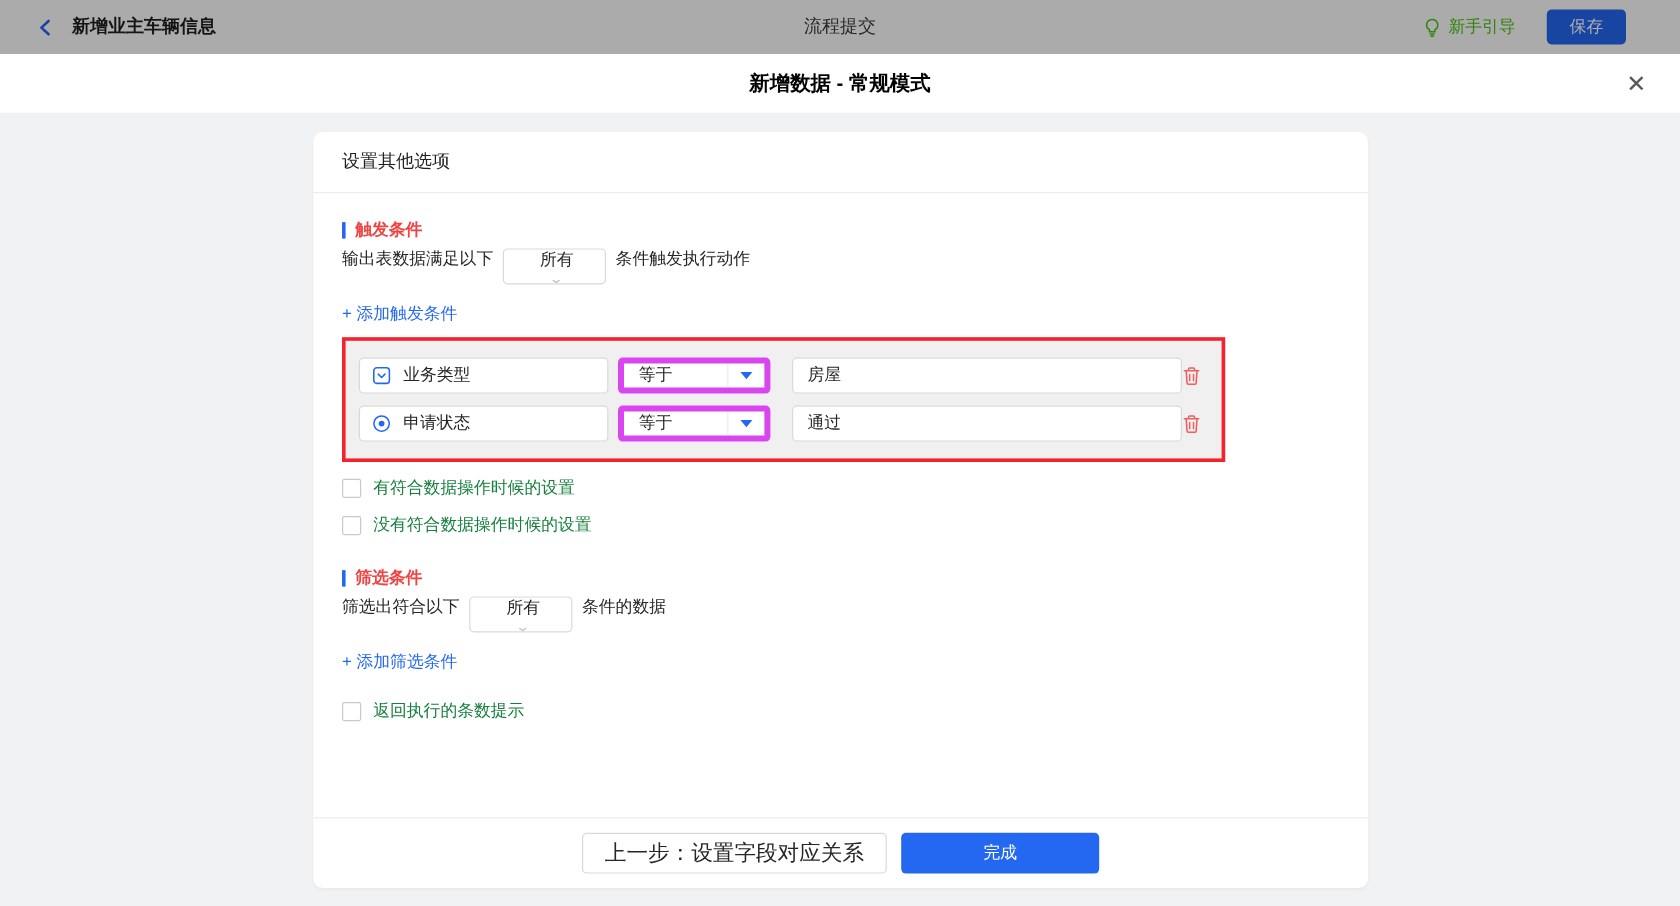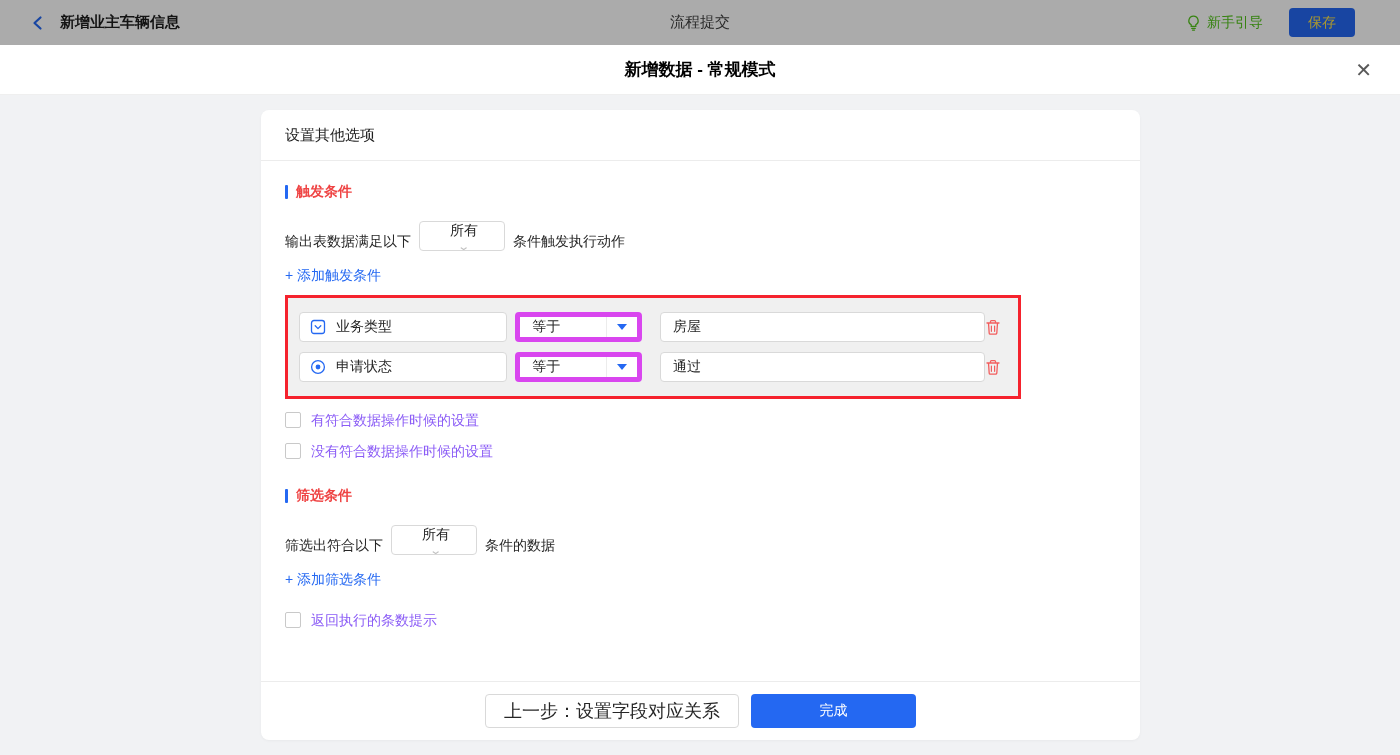--- a/index.html
+++ b/index.html
@@ -6,54 +6,54 @@
   body{font-family:"Liberation Sans", sans-serif; background:#e9eaec;}
   .stage{position:relative;width:1400px;height:755px;background:#f1f2f4;overflow:hidden;font-size:14px;color:#262626;}
 
   
   .topbar{position:absolute;top:0;left:0;width:1400px;height:45px;background:#ffffff;display:flex;align-items:center;box-sizing:border-box;padding:0 45px 0 30px;}
   .topbar-left{display:flex;align-items:center;gap:14px;}
   .topbar-title{font-weight:bold;font-size:15px;color:#1f1f1f;}
   .topbar-center{position:absolute;left:0;right:0;text-align:center;font-size:15px;color:#404040;pointer-events:none;}
   .topbar-right{margin-left:auto;display:flex;align-items:center;gap:26px;position:relative;z-index:1;}
   .guide{display:flex;align-items:center;gap:6px;color:#52c41a;font-size:14px;cursor:pointer;}
-  .save-btn{background:#2468f2;color:#fde047;border:none;border-radius:4px;height:29px;min-width:66px;padding:0 18px;font-size:14px;cursor:pointer;}
+  .save-btn{background:#2468f2;color:#ffffff;border:none;border-radius:4px;height:29px;min-width:66px;padding:0 18px;font-size:14px;cursor:pointer;}
   .topbar-dim{position:absolute;top:0;left:0;width:1400px;height:45px;background:rgba(0,0,0,0.33);z-index:5;}
 
   
   .modal-header{position:absolute;top:45px;left:0;width:1400px;height:50px;background:#fff;border-bottom:1px solid #efefef;box-sizing:border-box;}
   .modal-title{position:absolute;left:0;right:0;top:0;height:50px;line-height:50px;text-align:center;font-size:17px;font-weight:bold;color:#000000;}
   .modal-close{position:absolute;right:24px;top:0;height:50px;display:flex;align-items:center;font-size:20px;color:#595959;cursor:pointer;padding:0 4px;}
 
   
   .card{position:absolute;left:261px;top:110px;width:879px;height:630px;background:#fff;border-radius:8px;box-shadow:0 1px 3px rgba(0,0,0,0.04);box-sizing:border-box;}
   .card-header{height:50px;line-height:50px;padding:0 24px;font-size:15px;color:#1f1f1f;border-bottom:1px solid #ececec;}
   .card-body{padding:22px 24px 0;position:relative;}
 
   .section-title{display:flex;align-items:center;gap:8px;font-weight:bold;font-size:14px;color:#ef4444;}
   .section-bar{width:3px;height:14px;background:#2468f2;border-radius:1px;}
 
-  .sentence{display:flex;align-items:flex-end;gap:8px;margin-top:20px;font-size:14px;color:#262626;}
+  .sentence{display:flex;align-items:flex-start;gap:8px;margin-top:6px;font-size:14px;color:#262626;}
   .mini-select{display:flex;align-items:center;justify-content:space-between;width:86px;height:30px;border:1px solid #d9d9d9;border-radius:4px;background:#fff;box-sizing:border-box;padding:0 8px 0 12px;cursor:pointer;flex-direction:column;}
   .mini-select .chev{color:#bfbfbf;font-size:11px;transform:scaleX(1.4);}
 
   .add-link{display:inline-block;margin:16px 0 10px;color:#2468f2;font-size:14px;cursor:pointer;}
 
   .anno-box{border:3px solid #f5222d;background:#f0f0f0;width:736px;box-sizing:border-box;padding:14px 11px;}
   .cond-row{display:flex;align-items:center;}
   .cond-row + .cond-row{margin-top:10px;}
   .cond-field{display:flex;align-items:center;gap:10px;width:217px;height:30px;border:1px solid #d9d9d9;border-radius:4px;background:#fff;box-sizing:border-box;padding:0 10px;margin-right:8px;cursor:pointer;}
   .cond-op{display:flex;align-items:stretch;width:132px;height:30px;border:5px solid #d946ef;border-radius:4px;background:#fff;box-sizing:border-box;margin-right:18px;cursor:pointer;overflow:hidden;}
   .cond-op .op-text{flex:1;display:flex;align-items:center;padding-left:12px;}
   .cond-op .op-caret{width:30px;display:flex;align-items:center;justify-content:center;border-left:1px solid #ececec;}
   .tri-down{width:0;height:0;border-left:5px solid transparent;border-right:5px solid transparent;border-top:6px solid #2468f2;}
   .cond-value{display:flex;align-items:center;width:339px;height:30px;border:1px solid #d9d9d9;border-radius:4px;background:#fff;box-sizing:border-box;padding:0 12px;cursor:text;}
   .trash{margin-left:auto;margin-right:6px;cursor:pointer;display:flex;align-items:center;}
 
-  .checkbox-row{display:flex;align-items:flex-start;gap:10px;margin-top:13px;color:#8b5cf6;font-size:14px;}
+  .checkbox-row{display:flex;align-items:center;gap:10px;margin-top:13px;color:#15803d;font-size:14px;}
   .checkbox{width:16px;height:16px;border:1px solid #c9c9c9;border-radius:2px;background:#fff;box-sizing:border-box;cursor:pointer;flex:0 0 auto;}
 
   .filter-gap{margin-top:26px;}
 
   .card-footer{position:absolute;left:0;right:0;bottom:0;height:58px;border-top:1px solid #ececec;display:flex;align-items:center;justify-content:center;gap:12px;}
   .prev-btn{height:34px;padding:0 18px;background:#fff;border:1px solid #d9d9d9;border-radius:4px;font-size:18px;color:#262626;cursor:pointer;}
   .done-btn{height:34px;width:165px;background:#2468f2;border:none;border-radius:4px;font-size:14px;color:#fff;cursor:pointer;}
 
   svg{display:block;}
 </style>

